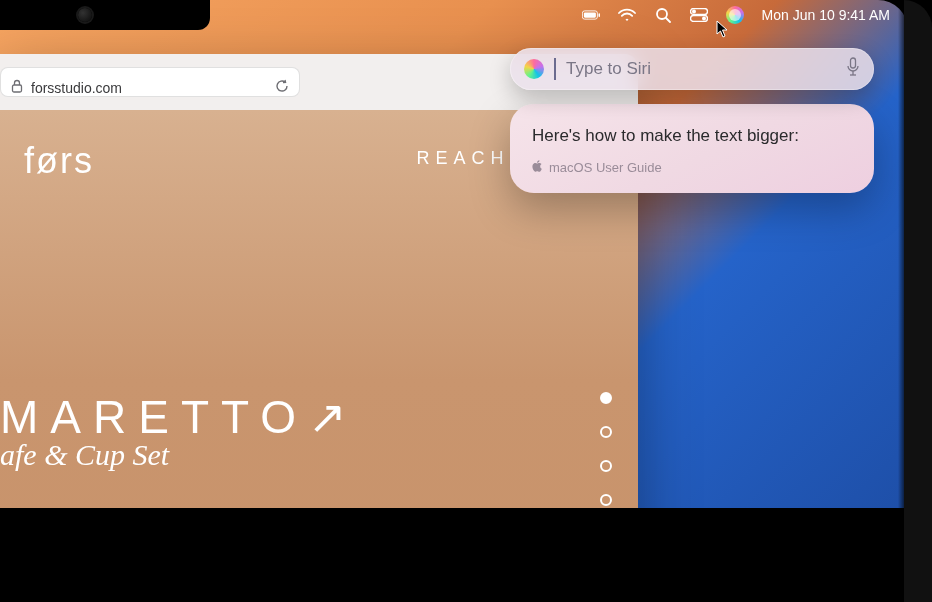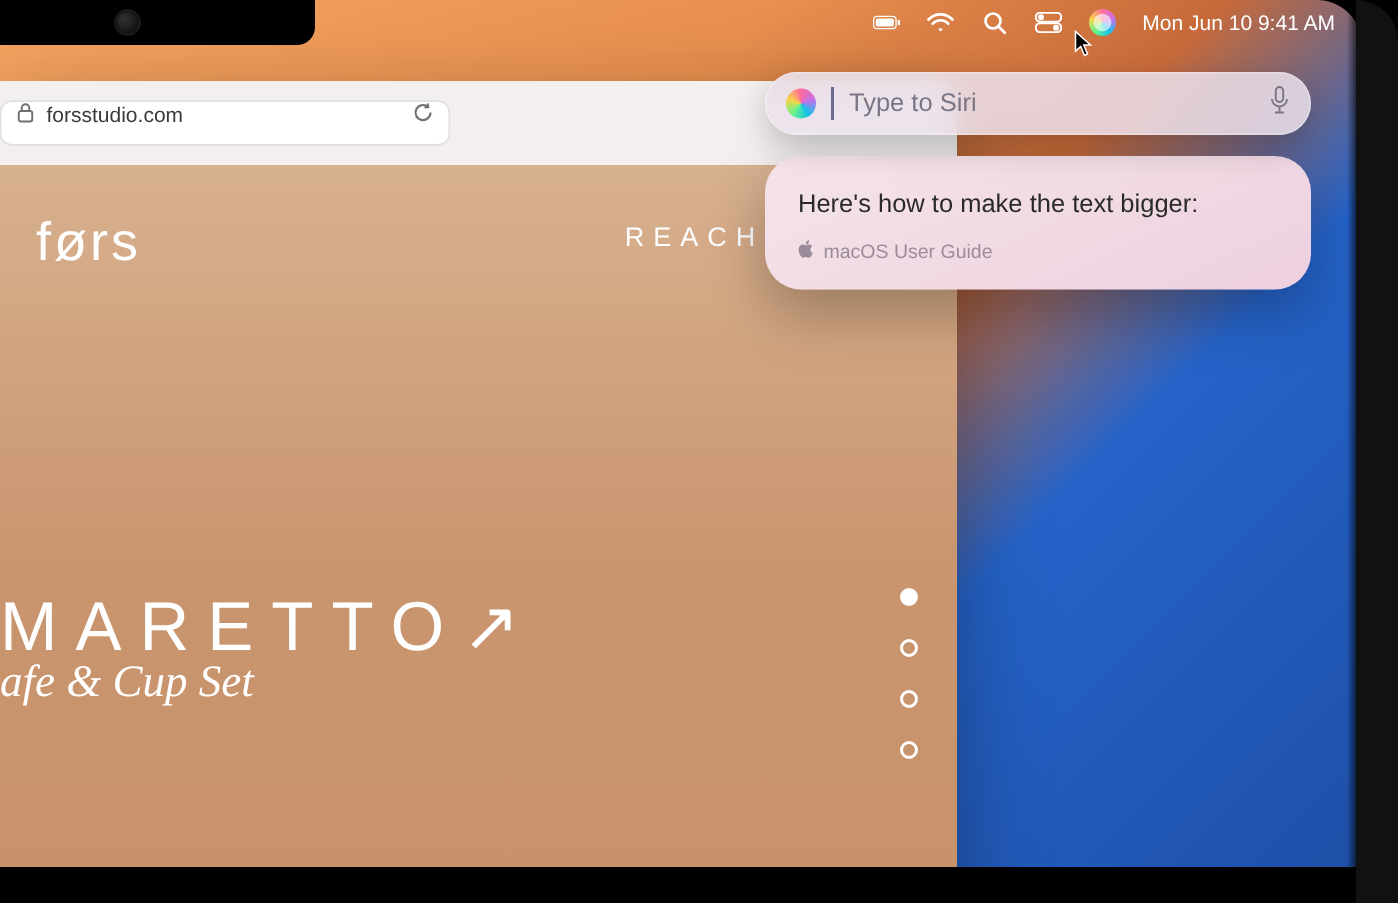--- a/index.html
+++ b/index.html
@@ -5,21 +5,21 @@
 * { margin: 0; padding: 0; box-sizing: border-box; }
 body {
   width: 932px; height: 602px;
   font-family: -apple-system, "Helvetica Neue", Arial, sans-serif;
   overflow: hidden;
   position: relative;
   background: #000;
 }
 .screen {
   position: absolute;
-  left: 0; top: 0; width: 908px; height: 578px;
+  left: 0; top: 0; width: 908px; height: 508px;
   background: linear-gradient(135deg, #f5a461 0%, #e8904f 35%, #c76a3a 55%, #2563c9 70%, #1e4fa8 100%);
   border-top-right-radius: 30px;
   overflow: hidden;
 }
 .bezel {
   position: absolute;
   right: 0; top: 0; width: 28px; height: 602px;
   background: #111;
   border-top-right-radius: 44px;
 }
@@ -86,21 +86,21 @@
   display: flex; align-items: center;
   gap: 12px;
   padding: 0 14px 0 0;
 }
 .addr {
   height: 30px;
   flex: 0 0 300px;
   background: #fff;
   border-radius: 8px;
   border: 1px solid rgba(0,0,0,0.12);
-  display: flex; align-items: flex-start;
+  display: flex; align-items: flex-end;
   padding: 0 10px;
   gap: 8px;
   color: #3a3a3c;
   font-size: 14px;
 }
 .addr .lock { color: #6e6e73; }
 .addr .reload { margin-left: auto; color: #6e6e73; }
 
 .page {
   position: relative;

